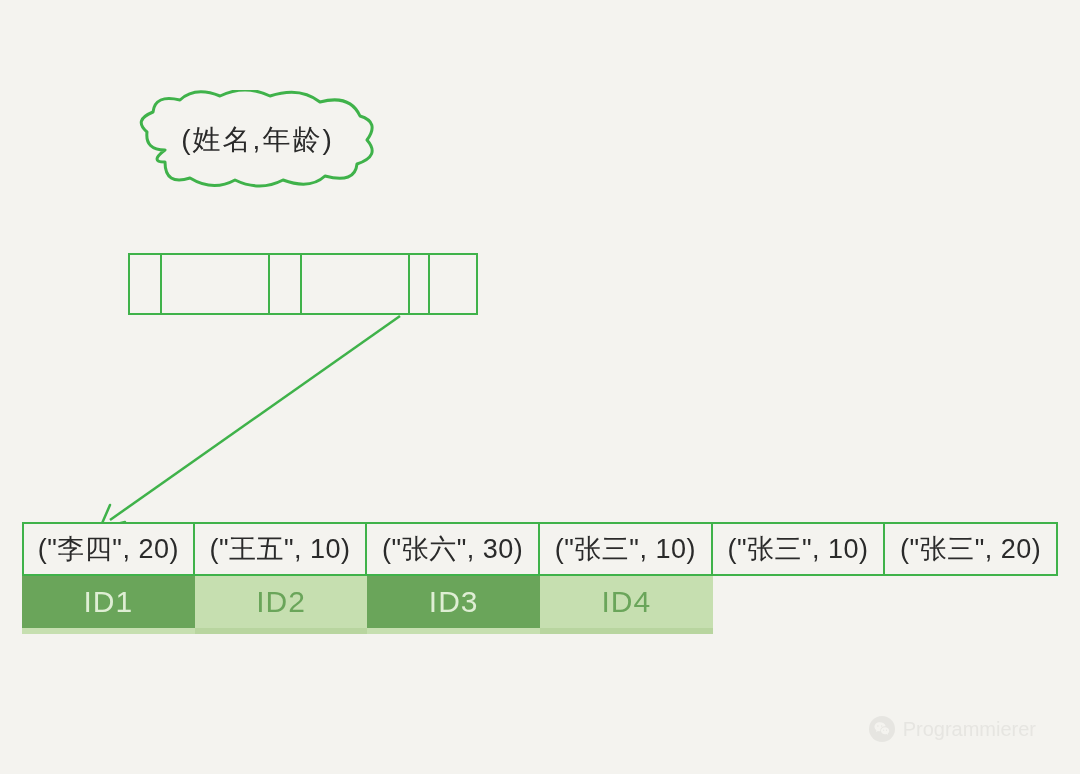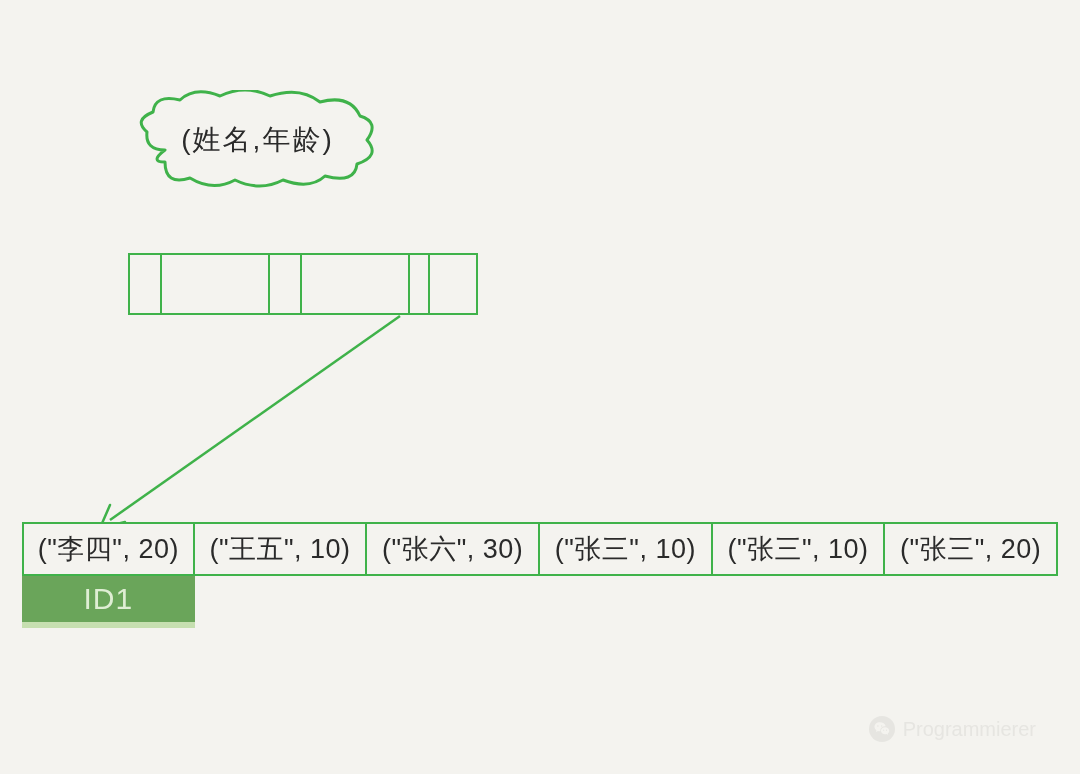--- a/index.html
+++ b/index.html
@@ -71,21 +71,21 @@
     align-items: center;
     justify-content: center;
     font-size: 27px;
     color: #2a2a2a;
     background: #f4f3ef;
     white-space: nowrap;
     letter-spacing: 0.5px;
   }
   .record + .record .tuple { border-left: none; }
   .idlabel {
-    height: 52px;
+    height: 58px;
     display: flex;
     align-items: center;
     justify-content: center;
     font-size: 30px;
     font-weight: 500;
     letter-spacing: 1px;
   }
   .idlabel.dark {
     background: #6aa55a;
     color: #dfeed4;
@@ -139,26 +139,29 @@
   <polyline points="70,195 60,218 85,212" fill="none" stroke="#3fb24a" stroke-width="2.5" stroke-linecap="round" stroke-linejoin="round"></polyline>
 </svg>
 
 <div class="records">
     <div class="record">
       <div class="tuple">("李四", 20)</div>
       <div class="idlabel dark">ID1</div>
     </div>
     <div class="record">
       <div class="tuple">("王五", 10)</div>
+      <div class="idlabel light">ID2</div>
     </div>
     <div class="record">
       <div class="tuple">("张六", 30)</div>
+      <div class="idlabel dark">ID3</div>
     </div>
     <div class="record">
       <div class="tuple">("张三", 10)</div>
+      <div class="idlabel light">ID4</div>
     </div>
     <div class="record">
       <div class="tuple">("张三", 10)</div>
     </div>
     <div class="record">
       <div class="tuple">("张三", 20)</div>
     </div>
   </div>
 
 <div class="watermark">

